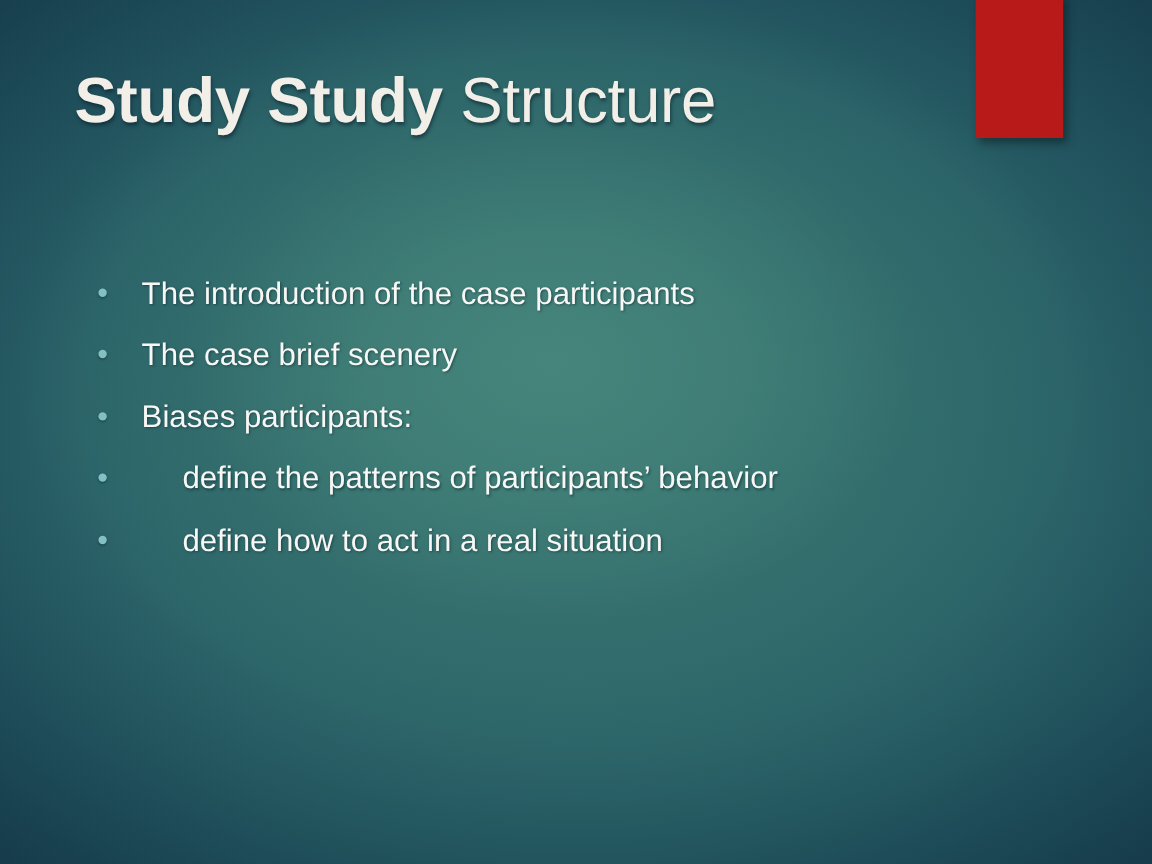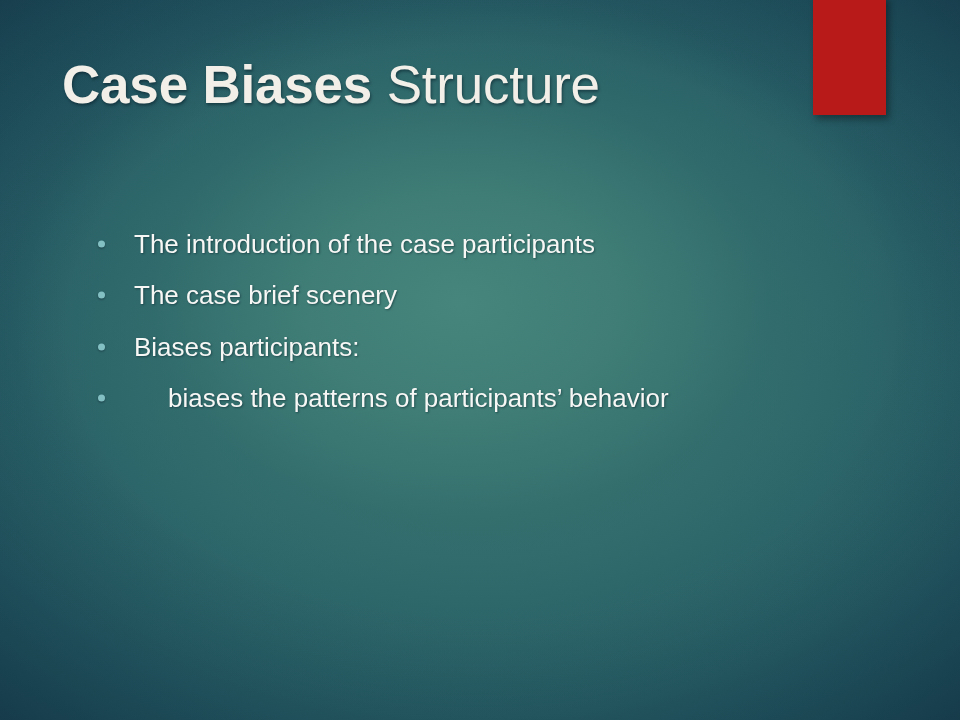--- a/index.html
+++ b/index.html
@@ -61,21 +61,21 @@
     letter-spacing: -0.2px;
     color: #f2efe8;
     white-space: nowrap;
     text-shadow: 1px 2px 3px rgba(8,30,40,0.55);
   }
   .title .strong { font-weight: bold; }
   .title .light  { font-weight: normal; margin-top: 20px; }
 
   .bullets {
     position: absolute;
-    left: 92px;
+    left: 76px;
     top: 218px;
     width: 800px;
     z-index: 4;
   }
   .bullet-row {
     position: relative;
     height: 51.5px;
     display: flex;
     align-items: center;
   }
@@ -101,21 +101,21 @@
   .bullet-row.lvl2 .bullet-text { padding-left: 76px; }
 </style>
 </head>
 <body>
 
 <div class="slide">
 
   <div class="accent-bar"></div>
 
   <div class="title">
-    <span class="strong">Case Biases</span><span class="light"> Structure</span>
+    <span class="strong">Study Study</span><span class="light"> Structure</span>
   </div>
 
   <div class="bullets">
 
     <div class="bullet-row lvl1">
       <span class="bullet-dot"></span>
       <span class="bullet-text">The introduction of the case participants</span>
     </div>
 
     <div class="bullet-row lvl1">
@@ -124,18 +124,22 @@
     </div>
 
 
     <div class="bullet-row lvl1">
       <span class="bullet-dot"></span>
       <span class="bullet-text">Biases participants:</span>
     </div>
 
     <div class="bullet-row lvl2">
       <span class="bullet-dot"></span>
-      <span class="bullet-text">biases the patterns of participants’ behavior</span>
+      <span class="bullet-text">define the patterns of participants’ behavior</span>
     </div>
 
+    <div class="bullet-row lvl2">
+      <span class="bullet-dot"></span>
+      <span class="bullet-text">define how to act in a real situation</span>
+    </div>
 
   </div>
 </div>
 
 </body></html>

